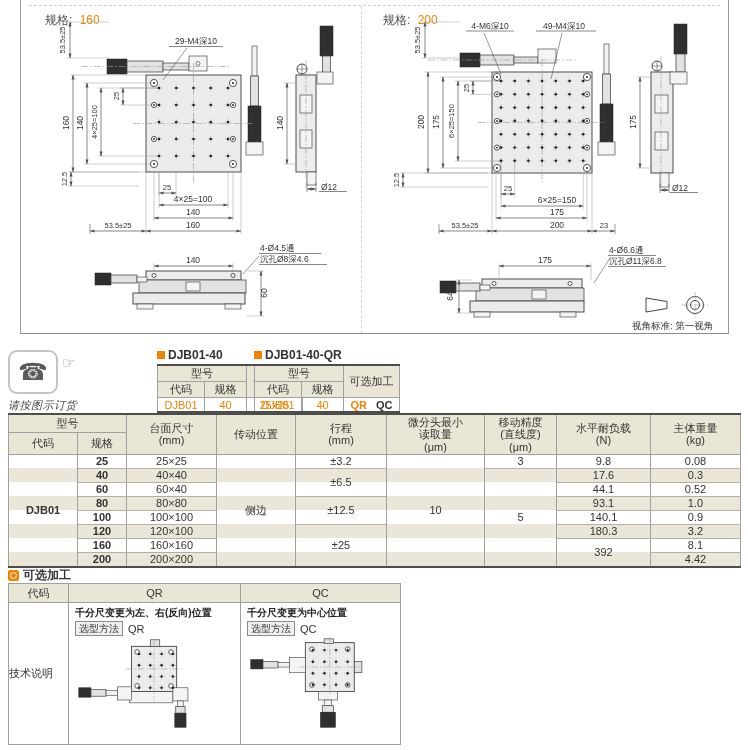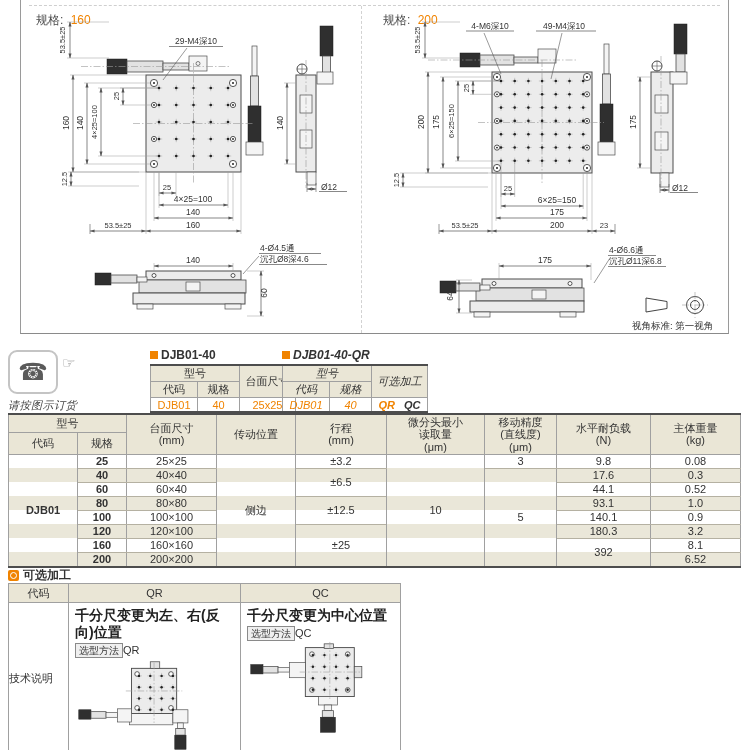--- a/index.html
+++ b/index.html
@@ -69,36 +69,36 @@
   .optmark{width:11px;height:11px;background:#f08300;border-radius:2px;margin-right:4px;
            display:flex;align-items:center;justify-content:center;}
   .optmark i{display:block;width:5px;height:5px;border:1.5px solid #fff;border-radius:50%;}
   .opttbl{position:absolute;left:8px;top:583px;}
   .qt{border-collapse:collapse;table-layout:fixed;width:392px;
       border-top:1.5px solid #4d4d4d;border-bottom:1.5px solid #4d4d4d;}
   .qt th{background:#eae6d6;border:1px solid #a0a0a0;font-size:11px;font-weight:normal;height:18px;padding:0;color:#333;}
   .qt td{border:1px solid #a0a0a0;vertical-align:top;font-size:11px;padding:0;}
   .qt td.lbl{vertical-align:middle;text-align:left;color:#333;}
   .optcell{padding:4px 6px 0 6px;}
-  .optcap{font-weight:bold;font-size:14px;color:#222;line-height:1.2;}
+  .optcap{font-weight:bold;font-size:10px;color:#222;line-height:1.2;}
   .optmethod{margin-top:2px;font-size:11px;display:flex;align-items:center;}
   .mbox{display:inline-block;border:1px solid #8a8a8a;background:#efefef;font-size:10px;
-        padding:0 3px;line-height:13px;color:#333;}
+        padding:0 3px;margin-right:5px;line-height:13px;color:#333;}
   .picto{display:block;margin:0 auto;}
 </style>
 </head>
 <body>
 
 <div class="page">
 
   <div class="dwgbox">
     <div class="topdash"></div>
     <div class="middash"></div>
 
-    <div class="spec-line" style="left:15px;top:12px;">
+    <div class="spec-line" style="left:24px;top:12px;">
       <span class="sl">规格:</span>
       <span class="sv">160</span>
     </div>
     <div class="spec-line" style="left:362px;top:12px;">
       <span class="sl">规格:</span>
       <span class="sv">200</span>
     </div>
 
     <svg id="dwg160" class="dwgsvg" style="left:0;width:340px;height:333px;" viewBox="0 0 340 333">
       <defs>
@@ -622,21 +622,21 @@
   </div>
 
   <div class="phoneblk">
     <div class="phonebox">
       <span class="phoneglyph">☎</span>
       <span class="handglyph">☞</span>
     </div>
     <div class="phonetxt">请按图示订货</div>
   </div>
 
-  <div class="ordtbl" style="left:103px;padding-left:47px;">
+  <div class="ordtbl" style="left:110px;padding-left:47px;">
     <div class="ordtitle">
       <span class="sqbul"></span>
       <span>DJB01-40</span>
     </div>
     <table class="ot" style="width:145px;">
       <colgroup>
           <col style="width:47px;">
           <col style="width:42px;">
           <col style="width:56px;">
         </colgroup>
@@ -651,21 +651,21 @@
       </tr>
       <tr>
         <td class="o">DJB01</td>
         <td class="o">40</td>
         <td class="o">25x25</td>
       </tr>
     </tbody>
       </table>
   </div>
 
-  <div class="ordtbl" style="left:282px;font-style:italic;">
+  <div class="ordtbl" style="left:254px;">
     <div class="ordtitle">
       <span class="sqbul"></span>
       <span>DJB01-40-QR</span>
     </div>
     <table class="ot" style="width:145px;">
       <colgroup>
           <col style="width:47px;">
           <col style="width:42px;">
           <col style="width:56px;">
         </colgroup>
@@ -775,21 +775,21 @@
         </tr>
         <tr>
           <td class="o">160</td>
           <td>160×160</td>
           <td rowspan="2">392</td>
           <td>8.1</td>
         </tr>
         <tr>
           <td class="o">200</td>
           <td>200×200</td>
-          <td>6.52</td>
+          <td>4.42</td>
         </tr>
       </tbody>
     </table>
   </div>
 
   <div class="opttitle">
     <span class="optmark">
         <i></i>
       </span>
     <span>可选加工</span>

